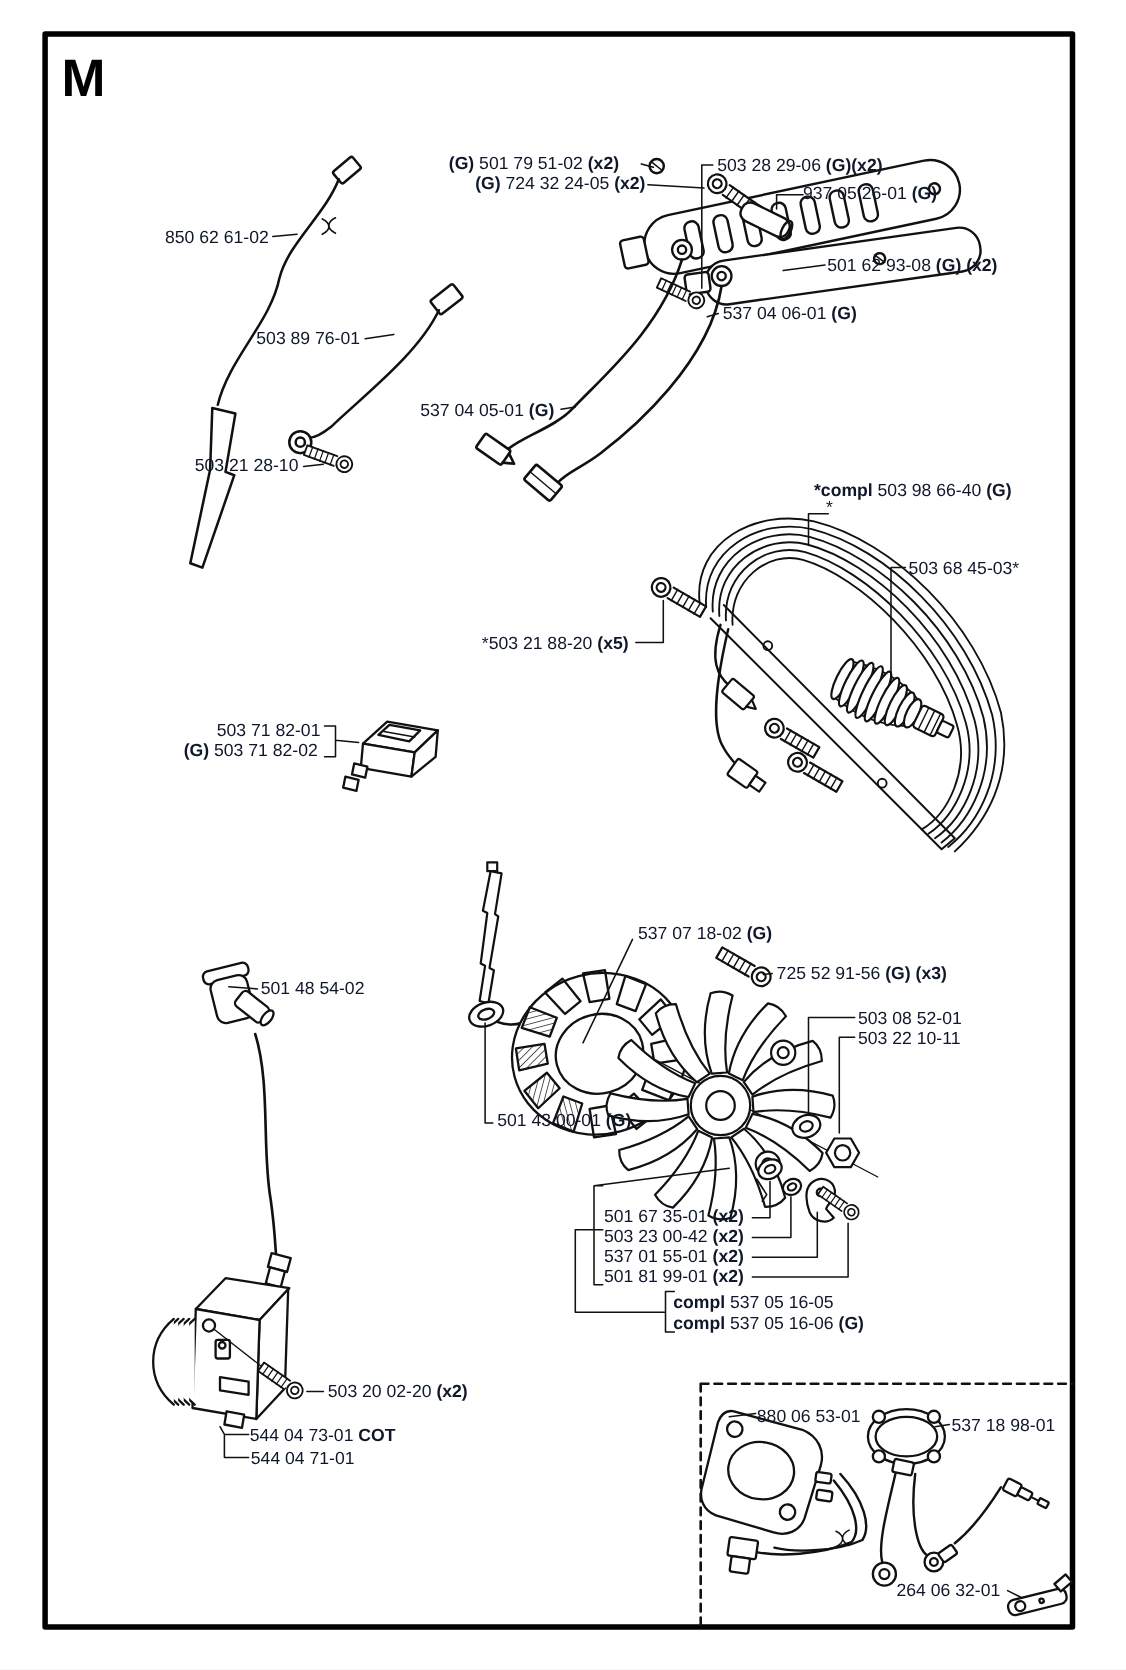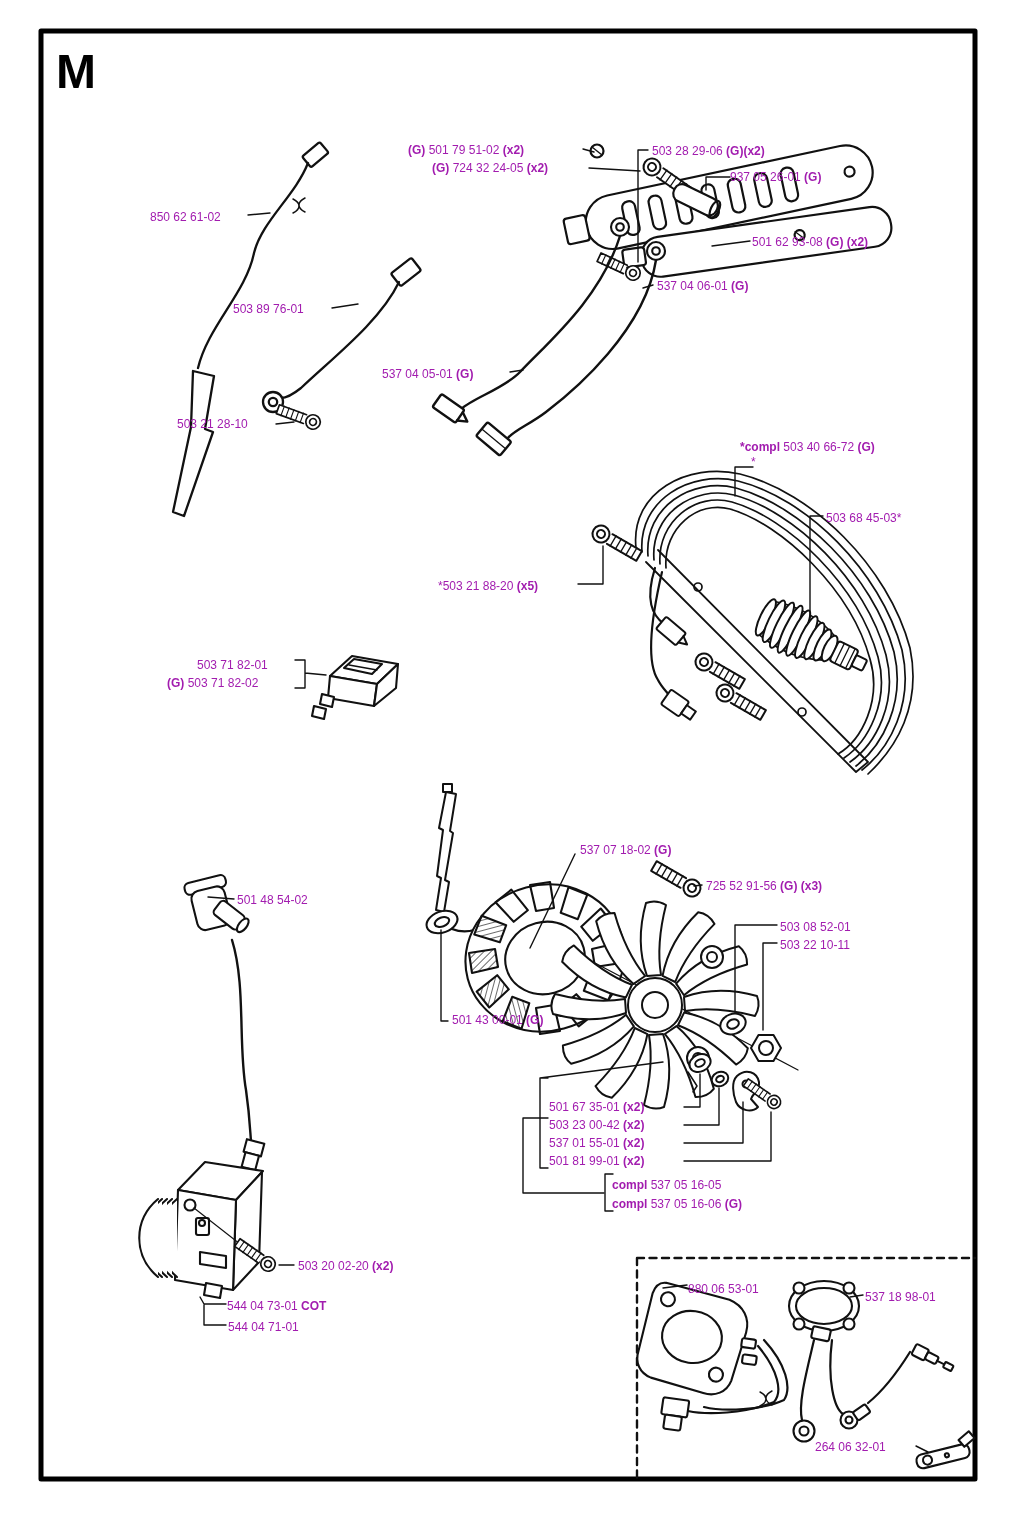--- a/index.html
+++ b/index.html
@@ -1,22 +1,22 @@
 <!DOCTYPE html>
 <html><head>
 <meta charset="utf-8">
 <style>
   html,body{margin:0;padding:0;background:#e8e8e8;}
   .page{position:relative;width:1024px;height:1518px;background:#fff;margin:0 auto;
         font-family:"Liberation Sans",sans-serif;overflow:hidden;}
   .art{position:absolute;left:0;top:0;z-index:1;}
   .section-letter{position:absolute;left:56px;top:44px;z-index:2;
         font-size:48px;font-weight:bold;color:#000;letter-spacing:1px;}
-  .lbl{position:absolute;z-index:2;white-space:nowrap;color:#a21caf;
-        font-size:12px;line-height:18px;}
+  .lbl{position:absolute;z-index:2;white-space:nowrap;color:#0f172a;
+        font-size:16px;line-height:18px;}
   .lbl .b{font-weight:bold;}
 </style>
 </head>
 <body>
 
 <div class="page">
 
   <div class="section-letter">M</div>
 
   <svg class="art" width="1024" height="1518" viewBox="0 0 1024 1518" stroke="#111" fill="none" stroke-linecap="round" stroke-linejoin="round">
@@ -364,21 +364,21 @@
   <div class="lbl" style="left:408px;top:141px"><span class="b">(G) </span><span>501 79 51-02 </span><span class="b">(x2)</span></div>
   <div class="lbl" style="left:432px;top:159px"><span class="b">(G) </span><span>724 32 24-05 </span><span class="b">(x2)</span></div>
   <div class="lbl" style="left:652px;top:142px"><span>503 28 29-06 </span><span class="b">(G)(x2)</span></div>
   <div class="lbl" style="left:730px;top:168px"><span>937 05 26-01 </span><span class="b">(G)</span></div>
   <div class="lbl" style="left:752px;top:233px"><span>501 62 93-08 </span><span class="b">(G) (x2)</span></div>
   <div class="lbl" style="left:657px;top:277px"><span>537 04 06-01 </span><span class="b">(G)</span></div>
   <div class="lbl" style="left:150px;top:208px"><span>850 62 61-02</span></div>
   <div class="lbl" style="left:233px;top:300px"><span>503 89 76-01</span></div>
   <div class="lbl" style="left:382px;top:365px"><span>537 04 05-01 </span><span class="b">(G)</span></div>
   <div class="lbl" style="left:177px;top:415px"><span>503 21 28-10</span></div>
-  <div class="lbl" style="left:740px;top:438px"><span class="b">*compl </span><span>503 40 66-72 </span><span class="b">(G)</span></div>
+  <div class="lbl" style="left:740px;top:438px"><span class="b">*compl </span><span>503 98 66-40 </span><span class="b">(G)</span></div>
   <div class="lbl" style="left:751px;top:453px"><span>*</span></div>
   <div class="lbl" style="left:826px;top:509px"><span>503 68 45-03*</span></div>
   <div class="lbl" style="left:438px;top:577px"><span>*503 21 88-20 </span><span class="b">(x5)</span></div>
   <div class="lbl" style="left:197px;top:656px"><span>503 71 82-01</span></div>
   <div class="lbl" style="left:167px;top:674px"><span class="b">(G) </span><span>503 71 82-02</span></div>
   <div class="lbl" style="left:580px;top:841px"><span>537 07 18-02 </span><span class="b">(G)</span></div>
   <div class="lbl" style="left:706px;top:877px"><span>725 52 91-56 </span><span class="b">(G) (x3)</span></div>
   <div class="lbl" style="left:780px;top:918px"><span>503 08 52-01</span></div>
   <div class="lbl" style="left:780px;top:936px"><span>503 22 10-11</span></div>
   <div class="lbl" style="left:237px;top:891px"><span>501 48 54-02</span></div>

